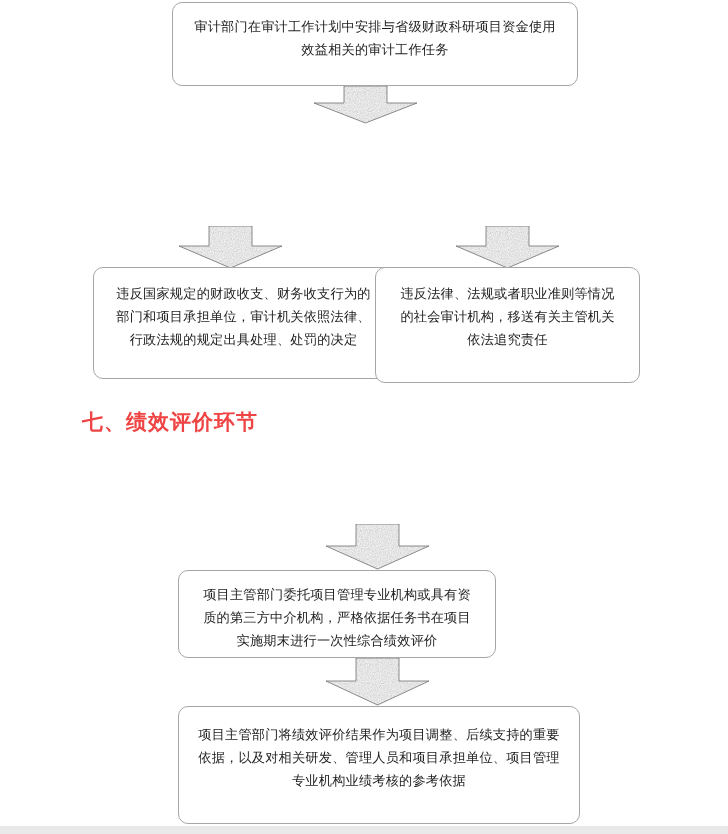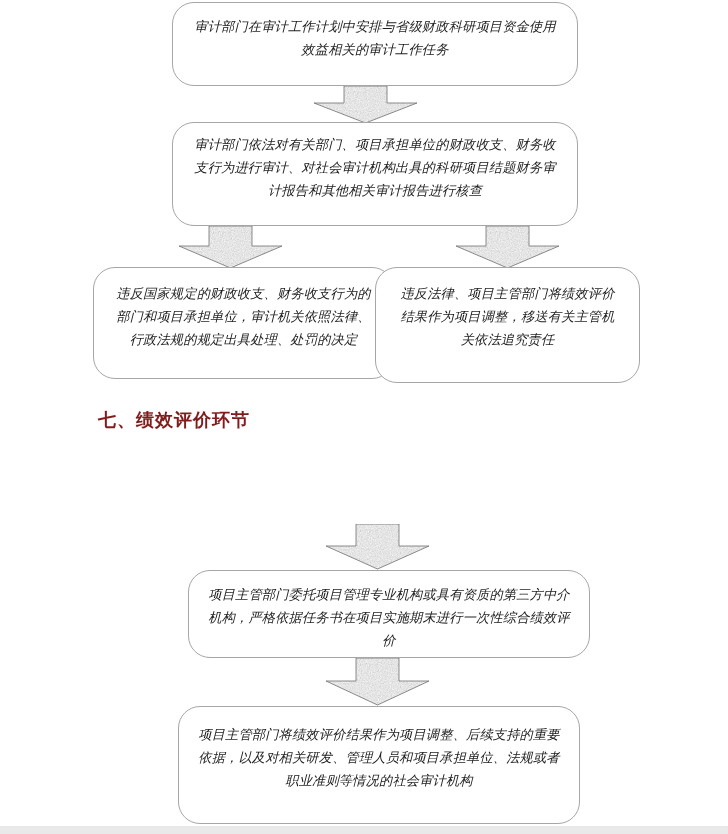--- a/index.html
+++ b/index.html
@@ -22,24 +22,23 @@
     left: 0; top: 0;
     width: 728px;
     height: 834px;
   }
 
   
   .node {
     position: absolute;
     box-sizing: border-box;
     border: 1px solid #a6a6a6;
-    border-radius: 22px;
+    border-radius: 10px;
     background: #ffffff;
     display: flex;
-    font-style: italic;
   }
   .node .txt {
     display: block;
     width: 100%;
     text-align: center;
     font-size: 13.2px;
     line-height: 23px;
     letter-spacing: 0.2px;
     padding: 0 18px;
     box-sizing: border-box;
@@ -54,25 +53,24 @@
   .arrow {
     position: absolute;
   }
   .arrow svg { display: block; }
 
   
   .section-heading {
     position: absolute;
     font-family: "DejaVu Sans", "Liberation Sans", sans-serif;
     font-weight: bold;
-    font-size: 18px;
+    font-size: 21px;
     letter-spacing: 1px;
-    color: #7f1d1d;
+    color: #ef4444;
     white-space: nowrap;
-    margin-left: 16px;
   }
 
   
   .bottom-band {
     position: absolute;
     left: 0;
     top: 826px;
     width: 728px;
     height: 8px;
     background: #e9e9e9;
@@ -101,23 +99,20 @@
         </filter>
         <clipPath id="clipA">
           <polygon points="31,0 74,0 74,17 104,17 52.5,37 1,17 31,17"></polygon>
         </clipPath>
       </defs>
       <rect x="0" y="0" width="105" height="38" filter="url(#noiseA)" clip-path="url(#clipA)"></rect>
       <polygon points="31,0 74,0 74,17 104,17 52.5,37 1,17 31,17" fill="none" stroke="#6e6e6e" stroke-width="0.8"></polygon>
     </svg>
   </div>
 
-  <div class="node pad-top-10" style="left:172px; top:122px; width:406px; height:104px;">
-    <span class="txt">审计部门依法对有关部门、项目承担单位的财政收支、财务收支行为进行审计、对社会审计机构出具的科研项目结题财务审计报告和其他相关审计报告进行核查</span>
-  </div>
 
   <div class="arrow" style="left:178px; top:226px; width:105px; height:43px;">
     <svg width="105" height="43" viewBox="0 0 105 43" aria-hidden="true">
       <defs>
         <filter id="noiseB" x="0" y="0" width="100%" height="100%">
           <feTurbulence type="fractalNoise" baseFrequency="0.9" numOctaves="3" result="n"></feTurbulence>
           <feColorMatrix in="n" type="saturate" values="0"></feColorMatrix>
           <feComponentTransfer>
             <feFuncR type="linear" slope="0.42" intercept="0.38"></feFuncR>
             <feFuncG type="linear" slope="0.42" intercept="0.38"></feFuncG>
@@ -152,21 +147,21 @@
       <rect x="0" y="0" width="105" height="43" filter="url(#noiseC)" clip-path="url(#clipC)"></rect>
       <polygon points="31,0 74,0 74,20 104,20 52.5,42 1,20 31,20" fill="none" stroke="#6e6e6e" stroke-width="0.8"></polygon>
     </svg>
   </div>
 
   <div class="node pad-top-14" style="left:93px; top:267px; width:301px; height:112px;">
     <span class="txt">违反国家规定的财政收支、财务收支行为的部门和项目承担单位，审计机关依照法律、行政法规的规定出具处理、处罚的决定</span>
   </div>
 
   <div class="node pad-top-14" style="left:375px; top:267px; width:265px; height:116px;">
-    <span class="txt">违反法律、项目主管部门将绩效评价结果作为项目调整，移送有关主管机关依法追究责任</span>
+    <span class="txt">违反法律、法规或者职业准则等情况的社会审计机构，移送有关主管机关依法追究责任</span>
   </div>
 
   <div class="section-heading" style="left:82px; top:408px;">七、绩效评价环节</div>
 
 
   <div class="arrow" style="left:325px; top:524px; width:105px; height:46px;">
     <svg width="105" height="46" viewBox="0 0 105 46" aria-hidden="true">
       <defs>
         <filter id="noiseD" x="0" y="0" width="100%" height="100%">
           <feTurbulence type="fractalNoise" baseFrequency="0.9" numOctaves="3" result="n"></feTurbulence>
@@ -179,21 +174,21 @@
         </filter>
         <clipPath id="clipD">
           <polygon points="31,0 74,0 74,22 104,22 52.5,45 1,22 31,22"></polygon>
         </clipPath>
       </defs>
       <rect x="0" y="0" width="105" height="46" filter="url(#noiseD)" clip-path="url(#clipD)"></rect>
       <polygon points="31,0 74,0 74,22 104,22 52.5,45 1,22 31,22" fill="none" stroke="#6e6e6e" stroke-width="0.8"></polygon>
     </svg>
   </div>
 
-  <div class="node pad-top-12" style="left:178px; top:570px; width:402px; height:88px;margin-left:10px;">
+  <div class="node pad-top-12" style="left:178px; top:570px; width:318px; height:88px;">
     <span class="txt">项目主管部门委托项目管理专业机构或具有资质的第三方中介机构，严格依据任务书在项目实施期末进行一次性综合绩效评价</span>
   </div>
 
   <div class="arrow" style="left:325px; top:658px; width:105px; height:48px;">
     <svg width="105" height="48" viewBox="0 0 105 48" aria-hidden="true">
       <defs>
         <filter id="noiseE" x="0" y="0" width="100%" height="100%">
           <feTurbulence type="fractalNoise" baseFrequency="0.9" numOctaves="3" result="n"></feTurbulence>
           <feColorMatrix in="n" type="saturate" values="0"></feColorMatrix>
           <feComponentTransfer>
@@ -205,18 +200,18 @@
         <clipPath id="clipE">
           <polygon points="31,0 74,0 74,23 104,23 52.5,47 1,23 31,23"></polygon>
         </clipPath>
       </defs>
       <rect x="0" y="0" width="105" height="48" filter="url(#noiseE)" clip-path="url(#clipE)"></rect>
       <polygon points="31,0 74,0 74,23 104,23 52.5,47 1,23 31,23" fill="none" stroke="#6e6e6e" stroke-width="0.8"></polygon>
     </svg>
   </div>
 
   <div class="node pad-top-16" style="left:178px; top:706px; width:402px; height:118px;">
-    <span class="txt">项目主管部门将绩效评价结果作为项目调整、后续支持的重要依据，以及对相关研发、管理人员和项目承担单位、法规或者职业准则等情况的社会审计机构</span>
+    <span class="txt">项目主管部门将绩效评价结果作为项目调整、后续支持的重要依据，以及对相关研发、管理人员和项目承担单位、项目管理专业机构业绩考核的参考依据</span>
   </div>
 
   <div class="bottom-band"></div>
 
 </div>
 
 </body></html>

